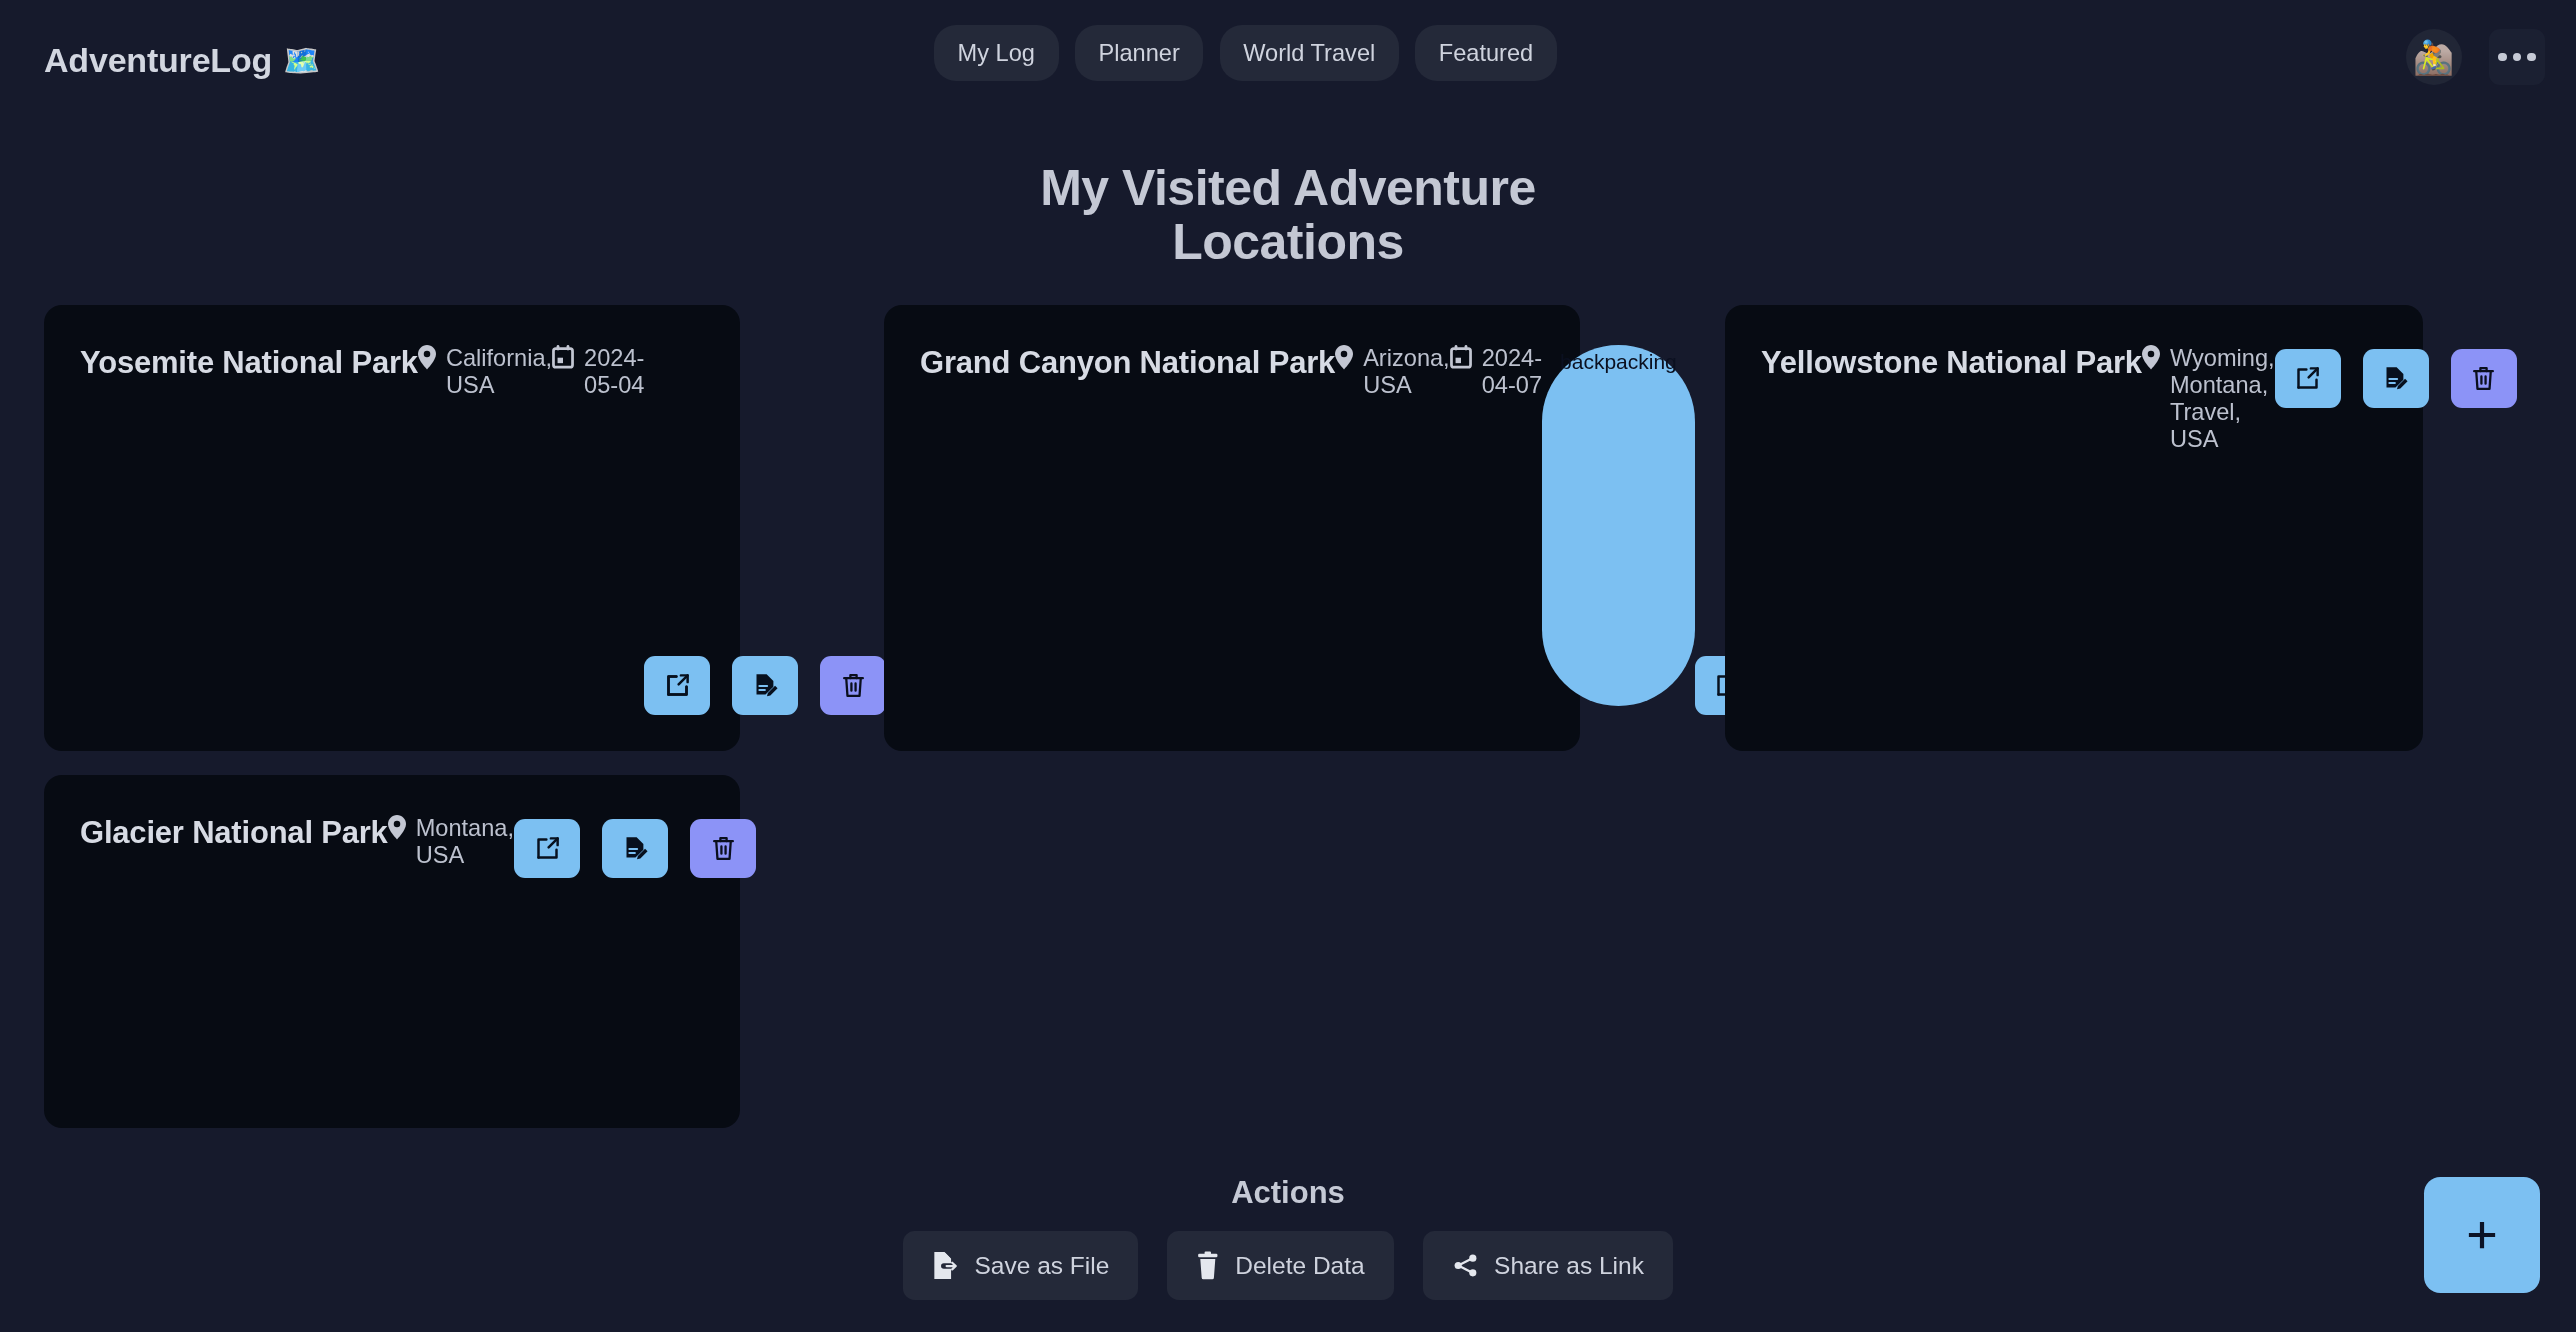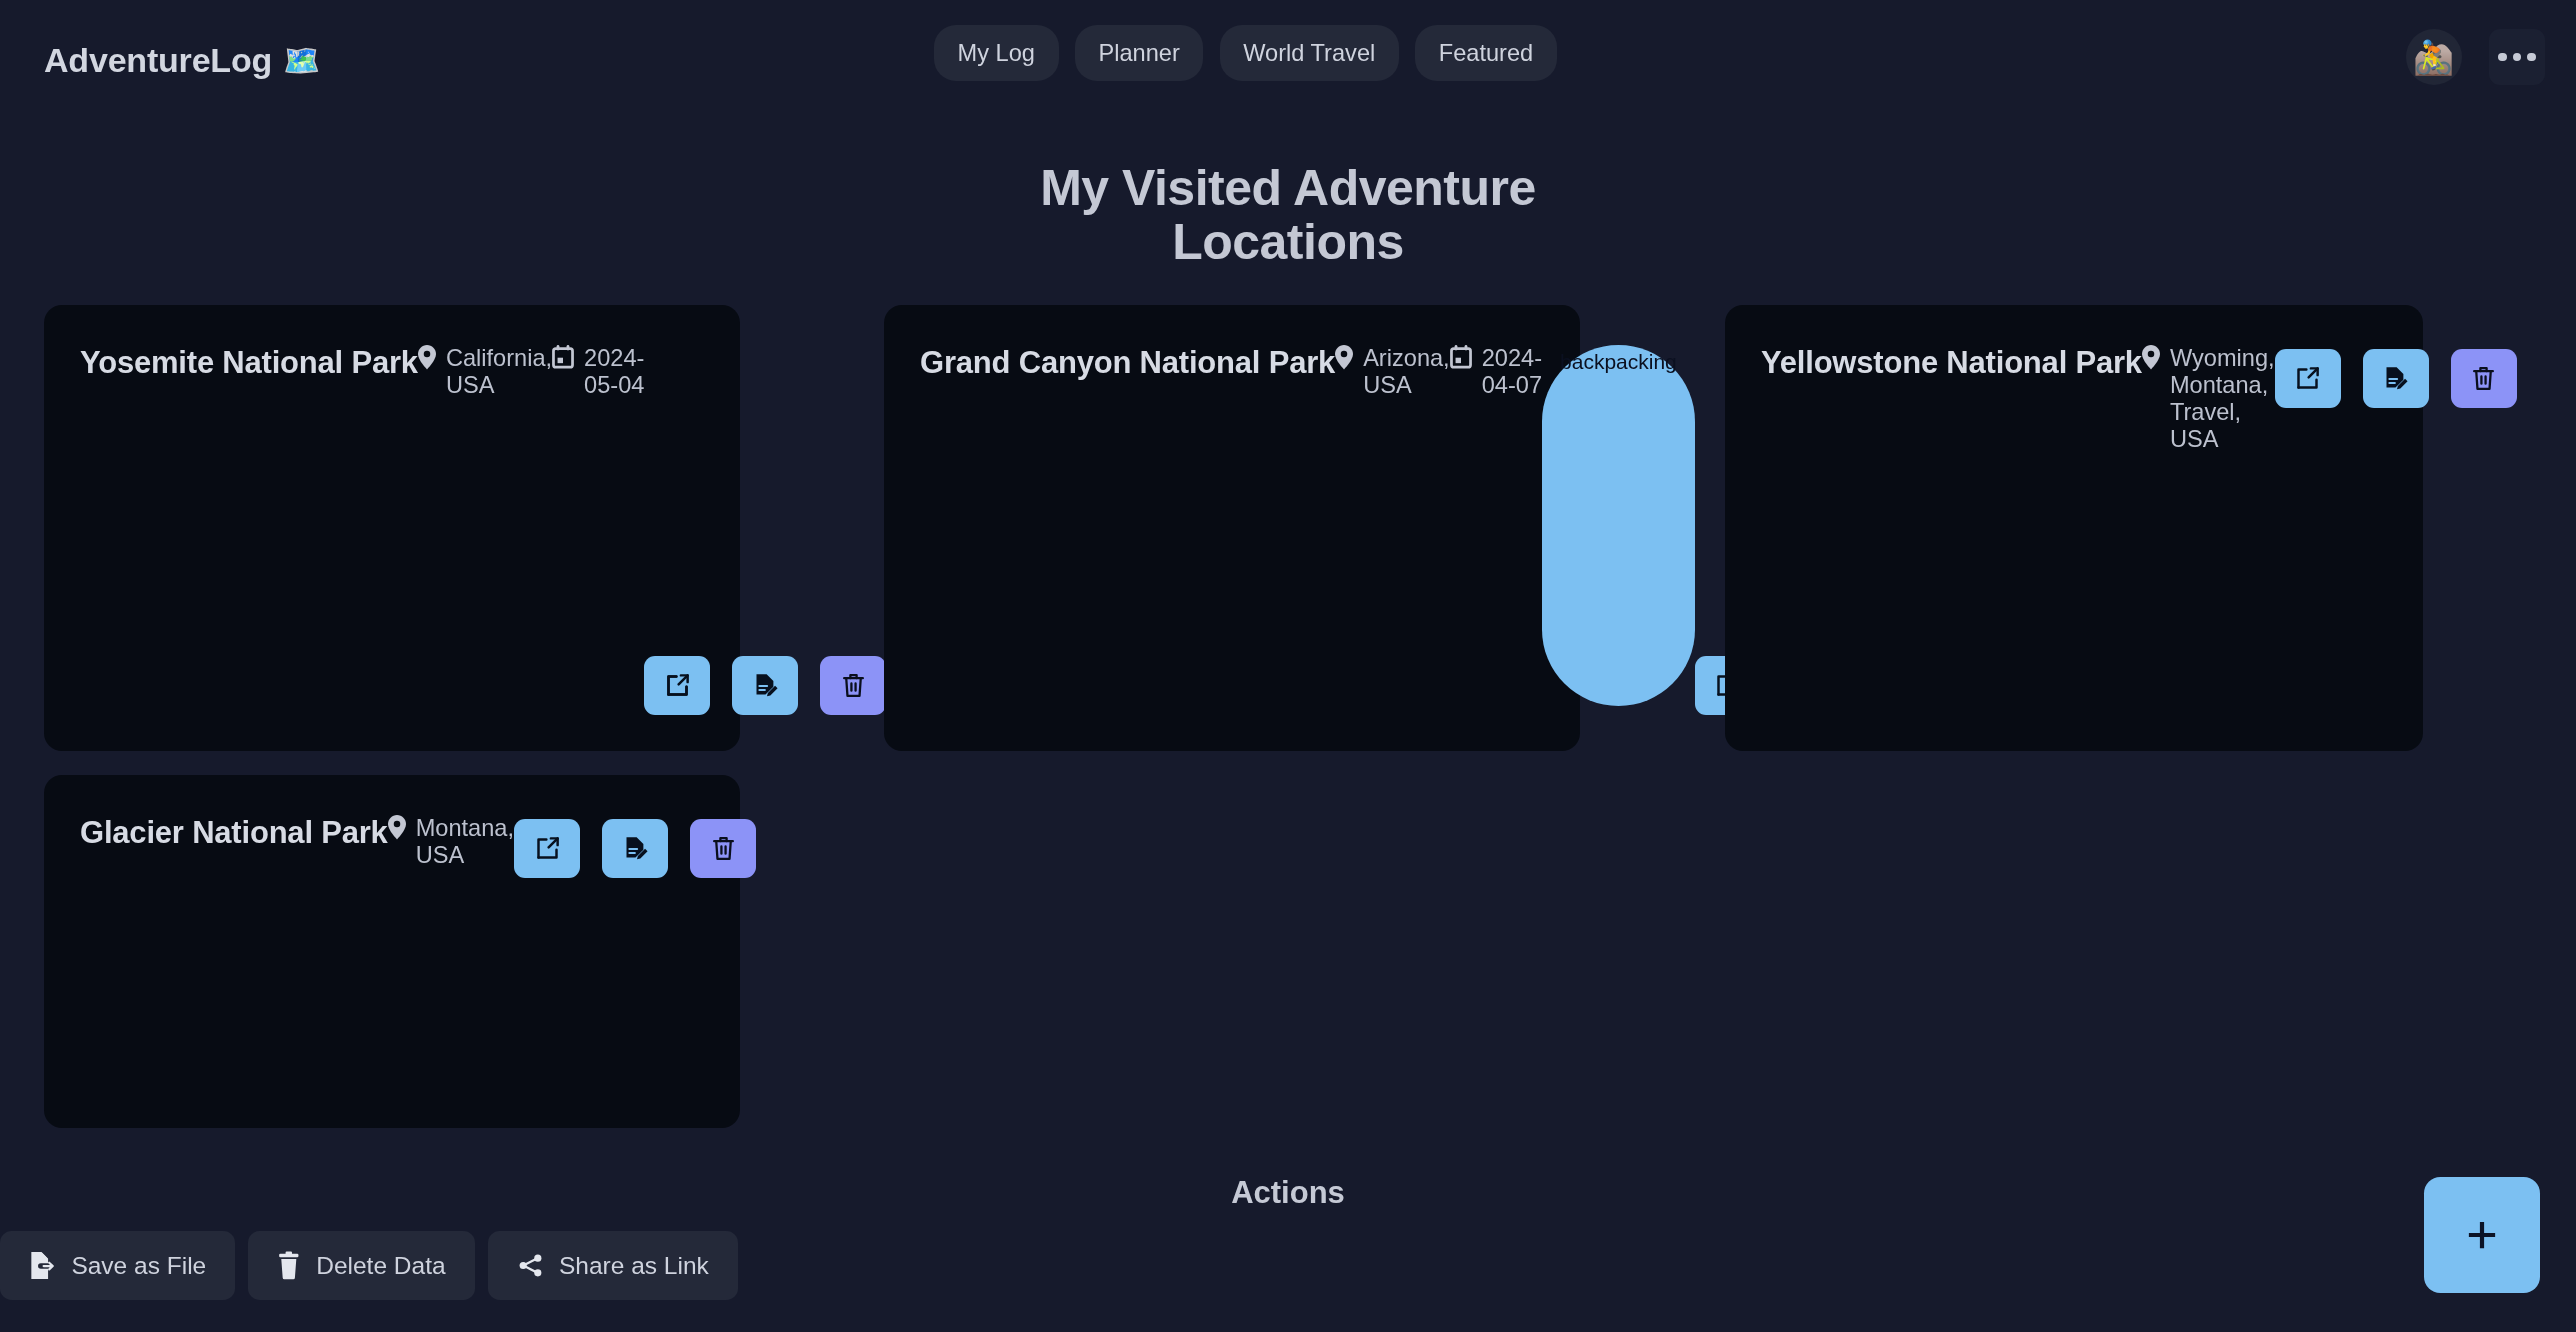--- a/index.html
+++ b/index.html
@@ -205,21 +205,22 @@
 
   .actions-title {
     font-size: 31px;
     font-weight: 700;
     color: #C5C9D5;
     margin-bottom: 20px;
   }
 
   .actions-row {
     display: flex;
-    gap: 13px;
+    justify-content: center;
+    gap: 29px;
   }
 
   .action-btn {
     background: #242939;
     border: none;
     border-radius: 11.8px;
     color: #CFD3DE;
     font-family: "Liberation Sans", sans-serif;
     font-size: 24.5px;
     height: 69px;

